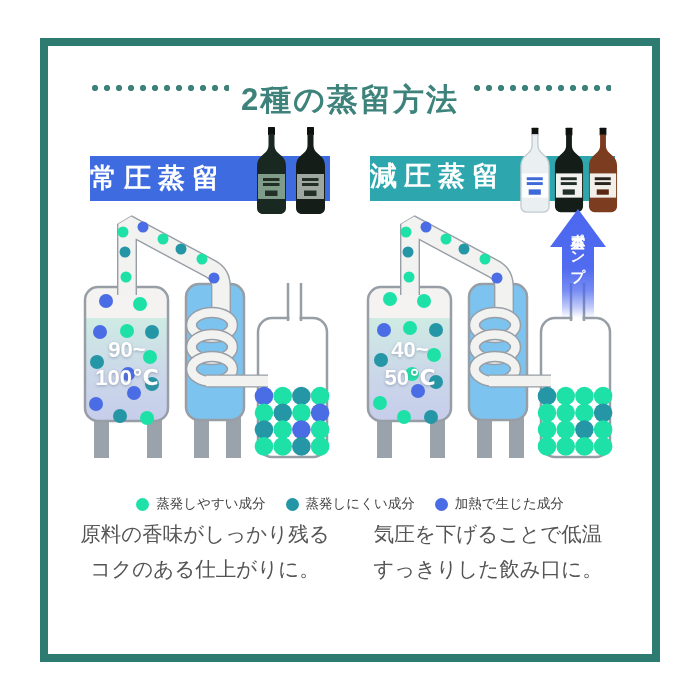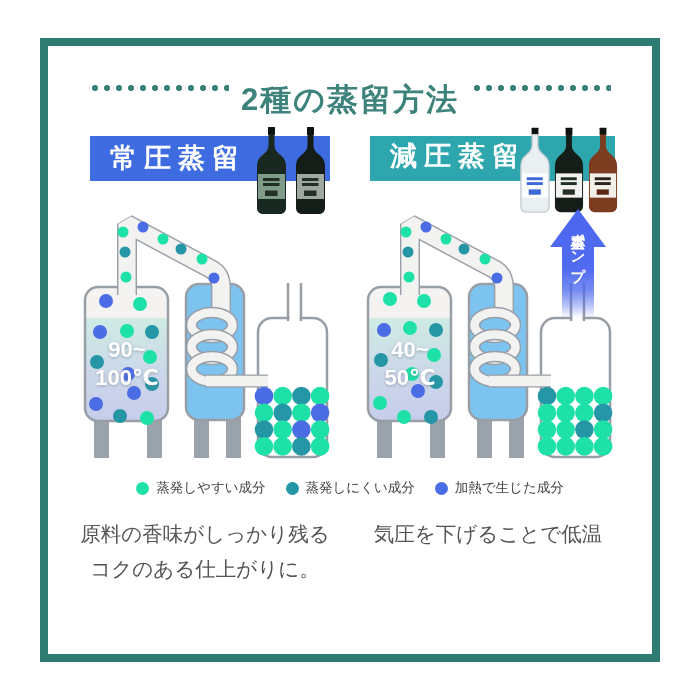--- a/index.html
+++ b/index.html
@@ -1,28 +1,28 @@
 <!DOCTYPE html>
 <html style="--frame: #2e7b71; --title: #3d837b; --band_left: #3e6ce0; --band_right: #2da6ae; --green: #1ee1a8; --teal: #2496a6; --blue: #4a6ce4; --condenser: #7dc3f0; --pipe: #f2f2f0; --outline: #979ea6; --leg: #9aa2ab; --pot_head: #f4f3f1; --liquid_top: #cfebe3; --liquid_mid: #cbd7e9; --liquid_bottom: #c6cdeb; --arrow: #4b67ef; --text: #545454;"><head>
 <meta charset="utf-8">
 <style>
   html,body{margin:0;padding:0;}
   body{width:700px;height:700px;background:#fff;font-family:"Liberation Sans","DejaVu Sans",sans-serif;position:relative;overflow:hidden;}
   .frame{position:absolute;left:40px;top:38px;width:620px;height:624px;border:8px solid var(--frame);box-sizing:border-box;}
   .title-row{position:absolute;left:60px;right:60px;top:84px;display:flex;align-items:flex-start;justify-content:center;gap:12px;}
   .dots{width:140px;height:8px;background-image:radial-gradient(circle,var(--title) 2.8px,transparent 3.4px);background-size:12px 8px;background-repeat:repeat-x;background-position:0 50%;}
   .title{margin:0;font-size:31px;line-height:1;font-weight:700;color:var(--title);letter-spacing:2px;white-space:nowrap;}
-  .band{position:absolute;top:136px;height:45px;color:#fff;font-size:27px;font-weight:700;letter-spacing:7px;line-height:45px;padding-left:20px;box-sizing:border-box;}
+  .band{position:absolute;top:156px;height:45px;color:#fff;font-size:27px;font-weight:700;letter-spacing:7px;line-height:45px;box-sizing:border-box;}
   .band-left{left:90px;width:240px;background:var(--band_left);}
   .band-right{left:370px;width:245px;background:var(--band_right);font-family:Liberation Mono, monospace;}
   .bottles{position:absolute;display:flex;align-items:flex-end;}
   .bottles-left{left:254px;top:127px;gap:4px;}
   .bottles-right{left:519px;top:126px;gap:2px;}
   .legend{position:absolute;left:48px;right:48px;top:479px;display:flex;align-items:center;justify-content:center;gap:20px;}
-  .legend-item{display:flex;align-items:center;gap:7px;}
+  .legend-item{display:flex;align-items:center;gap:7px;margin-top:16px;}
   .legend-dot{width:13px;height:13px;border-radius:50%;}
   .legend-label{font-size:13.5px;color:#3f3f3f;}
   .desc{position:absolute;top:517px;width:300px;text-align:center;font-size:20.5px;line-height:34.5px;color:#545454;}
   .desc p{margin:0;}
   .desc-left{left:55px;}
   .desc-right{left:338px;}
   svg text{font-family:"Liberation Sans","DejaVu Sans",sans-serif;}
 </style>
 </head>
 <body>
@@ -249,14 +249,15 @@
       <span class="legend-label">加熱で生じた成分</span>
     </div>
   </div>
 
   <div class="desc desc-left">
     <p>原料の香味がしっかり残る</p>
     <p>コクのある仕上がりに。</p>
   </div>
   <div class="desc desc-right">
     <p>気圧を下げることで低温</p>
+    <p>すっきりした飲み口に。</p>
   </div>
 </div>
 
 </body></html>

